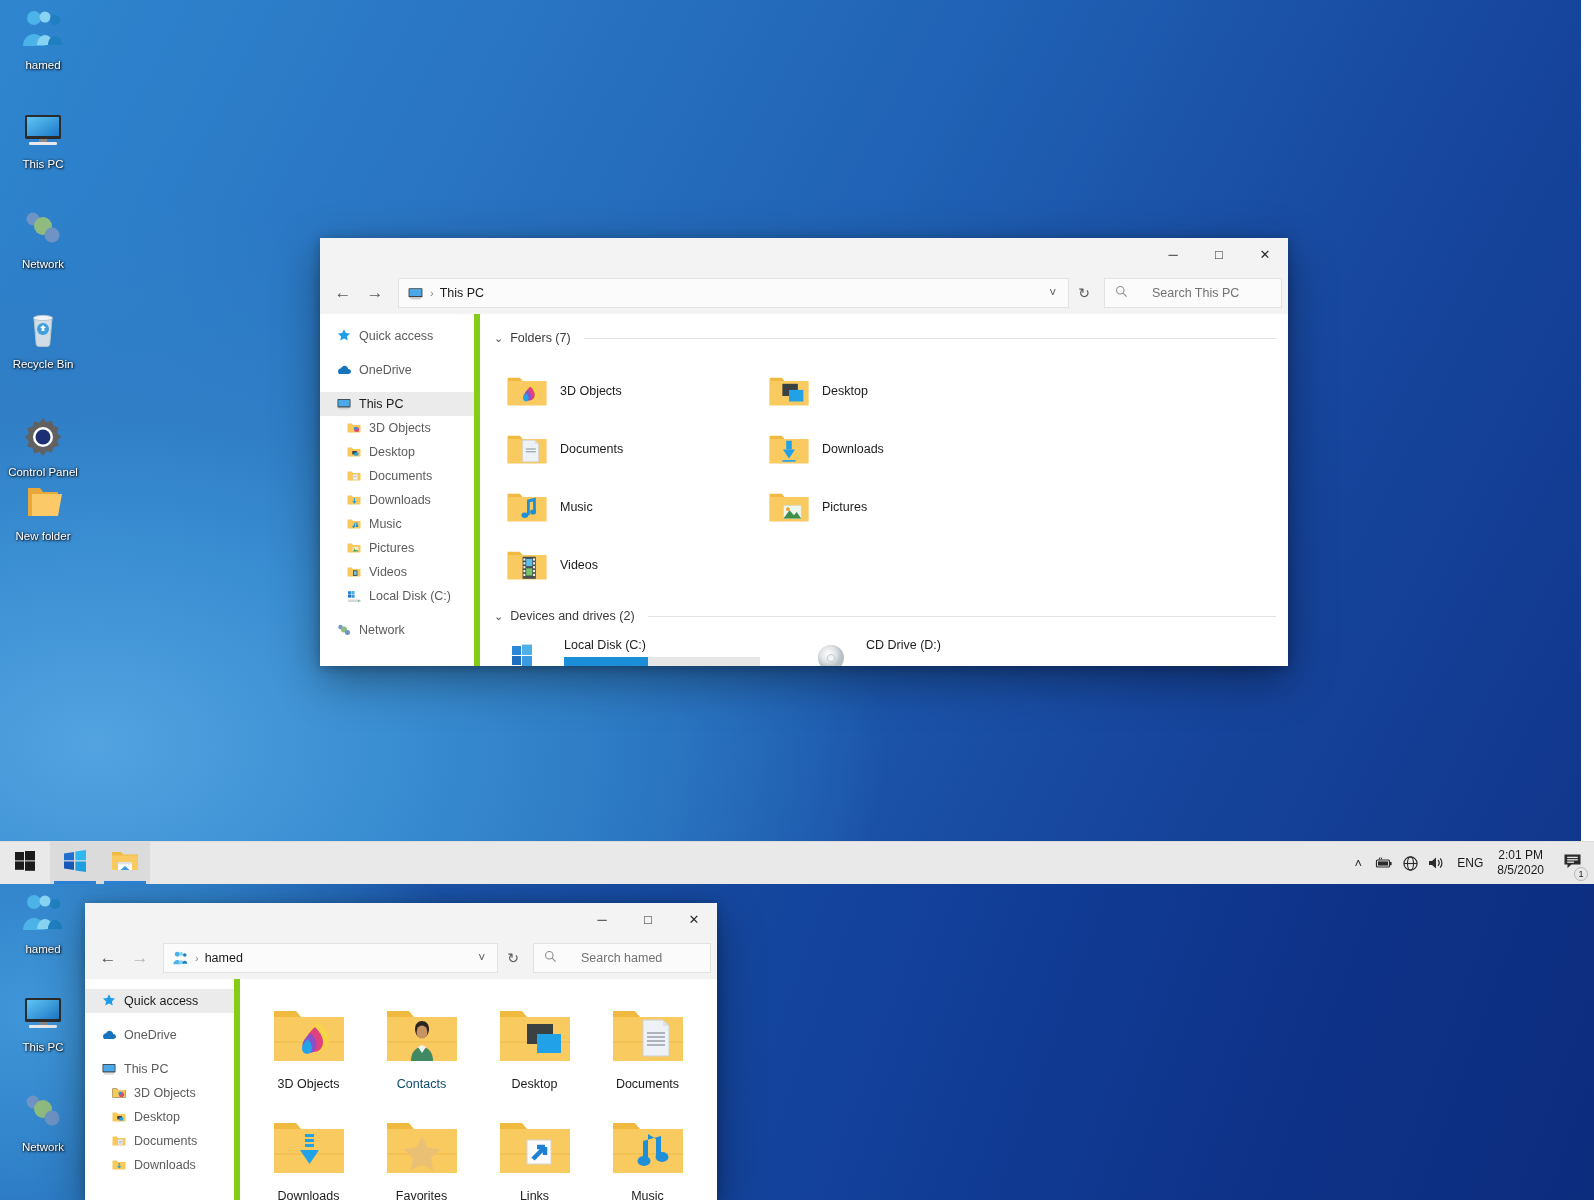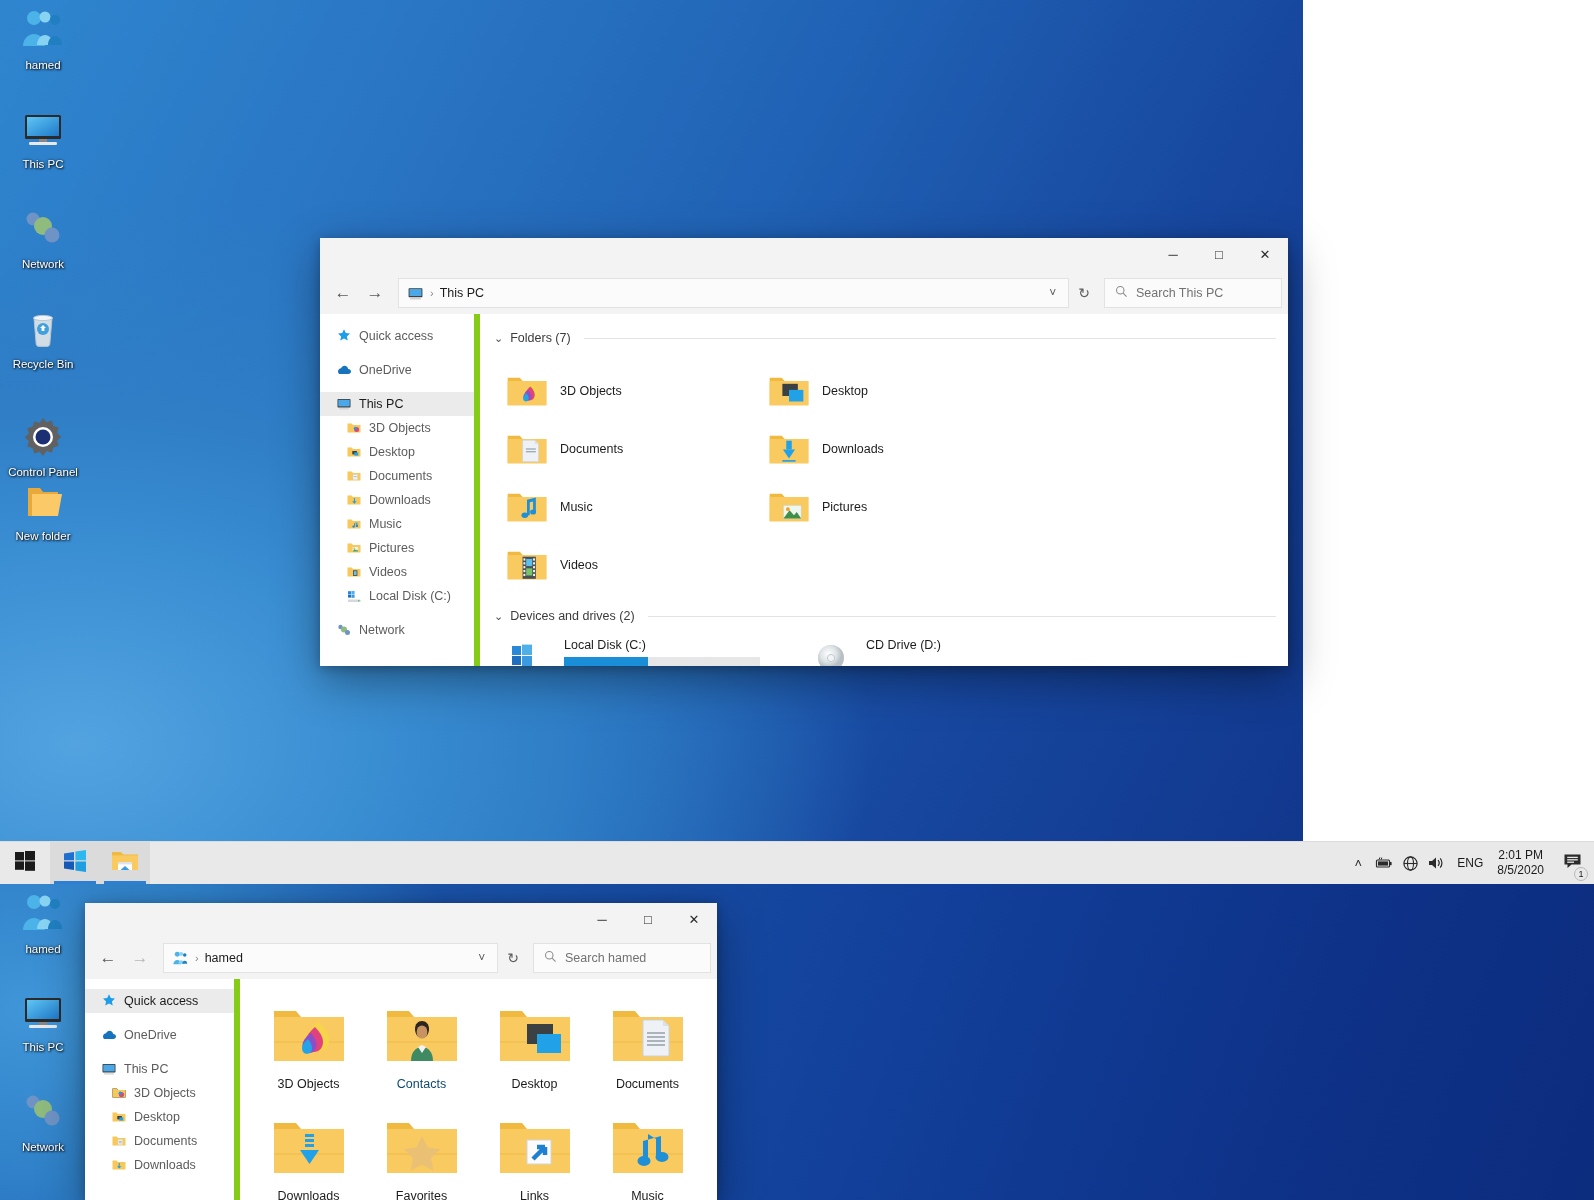--- a/index.html
+++ b/index.html
@@ -5,21 +5,21 @@
   * { box-sizing: border-box; margin: 0; padding: 0; }
   html, body {
     width: 1594px; height: 1200px;
     overflow: hidden;
     font-family: "Liberation Sans", sans-serif;
   }
 
   
   #desktop {
     position: relative;
-    width: 1303px; height: 1200px;
+    width: 1581px; height: 1200px;
     background:
       radial-gradient(ellipse 1100px 760px at 6% 62%, #52a3e0 0%, #3a8ed2 26%, #2f7ec6 44%, rgba(42,110,186,0) 72%),
       linear-gradient(118deg, #2f86cf 0%, #2a76c4 22%, #2062b5 45%, #17479f 68%, #123a90 86%, #0f3285 100%);
   }
   
   #desktop-lower {
     position: absolute; left: 0; top: 884px; width: 1594px; height: 316px;
     background:
       radial-gradient(ellipse 560px 420px at 2% 40%, #3f96d8 0%, #2f80c8 40%, rgba(40,110,190,0) 78%),
       linear-gradient(110deg, #1f62b4 0%, #1a53a8 25%, #12409a 55%, #0e3288 80%, #0c2c7e 100%);
@@ -88,21 +88,21 @@
     min-width: 0;
   }
   .addr-icon { width: 17px; height: 17px; position: relative; flex: 0 0 auto; }
   .addr-sep { color: #888; font-size: 11px; }
   .addr-text { font-size: 12.5px; color: #1b1b1b; flex: 1 1 auto; white-space: nowrap; overflow: hidden; }
   .addr-caret { color: #5b5b5b; font-size: 12px; padding: 0 8px; }
   .refresh { color: #5b5b5b; font-size: 14px; padding: 0 7px; }
   .searchbar {
     width: 178px; height: 30px; margin-left: 5px;
     background: #fbfbfb; border: 1px solid #e2e2e2;
-    display: flex; align-items: center; gap: 8px; padding: 0 10px;
+    display: flex; align-items: center; gap: 24px; padding: 0 10px;
     flex: 0 0 auto;
   }
   .search-ph { font-size: 12.5px; color: #727272; }
 
   .wbody { display: flex; background: #fff; }
   .sidebar {
     width: 160px; flex: 0 0 160px;
     background: #ffffff;
     border-right: 6px solid #84cc16;
     padding-top: 10px;

